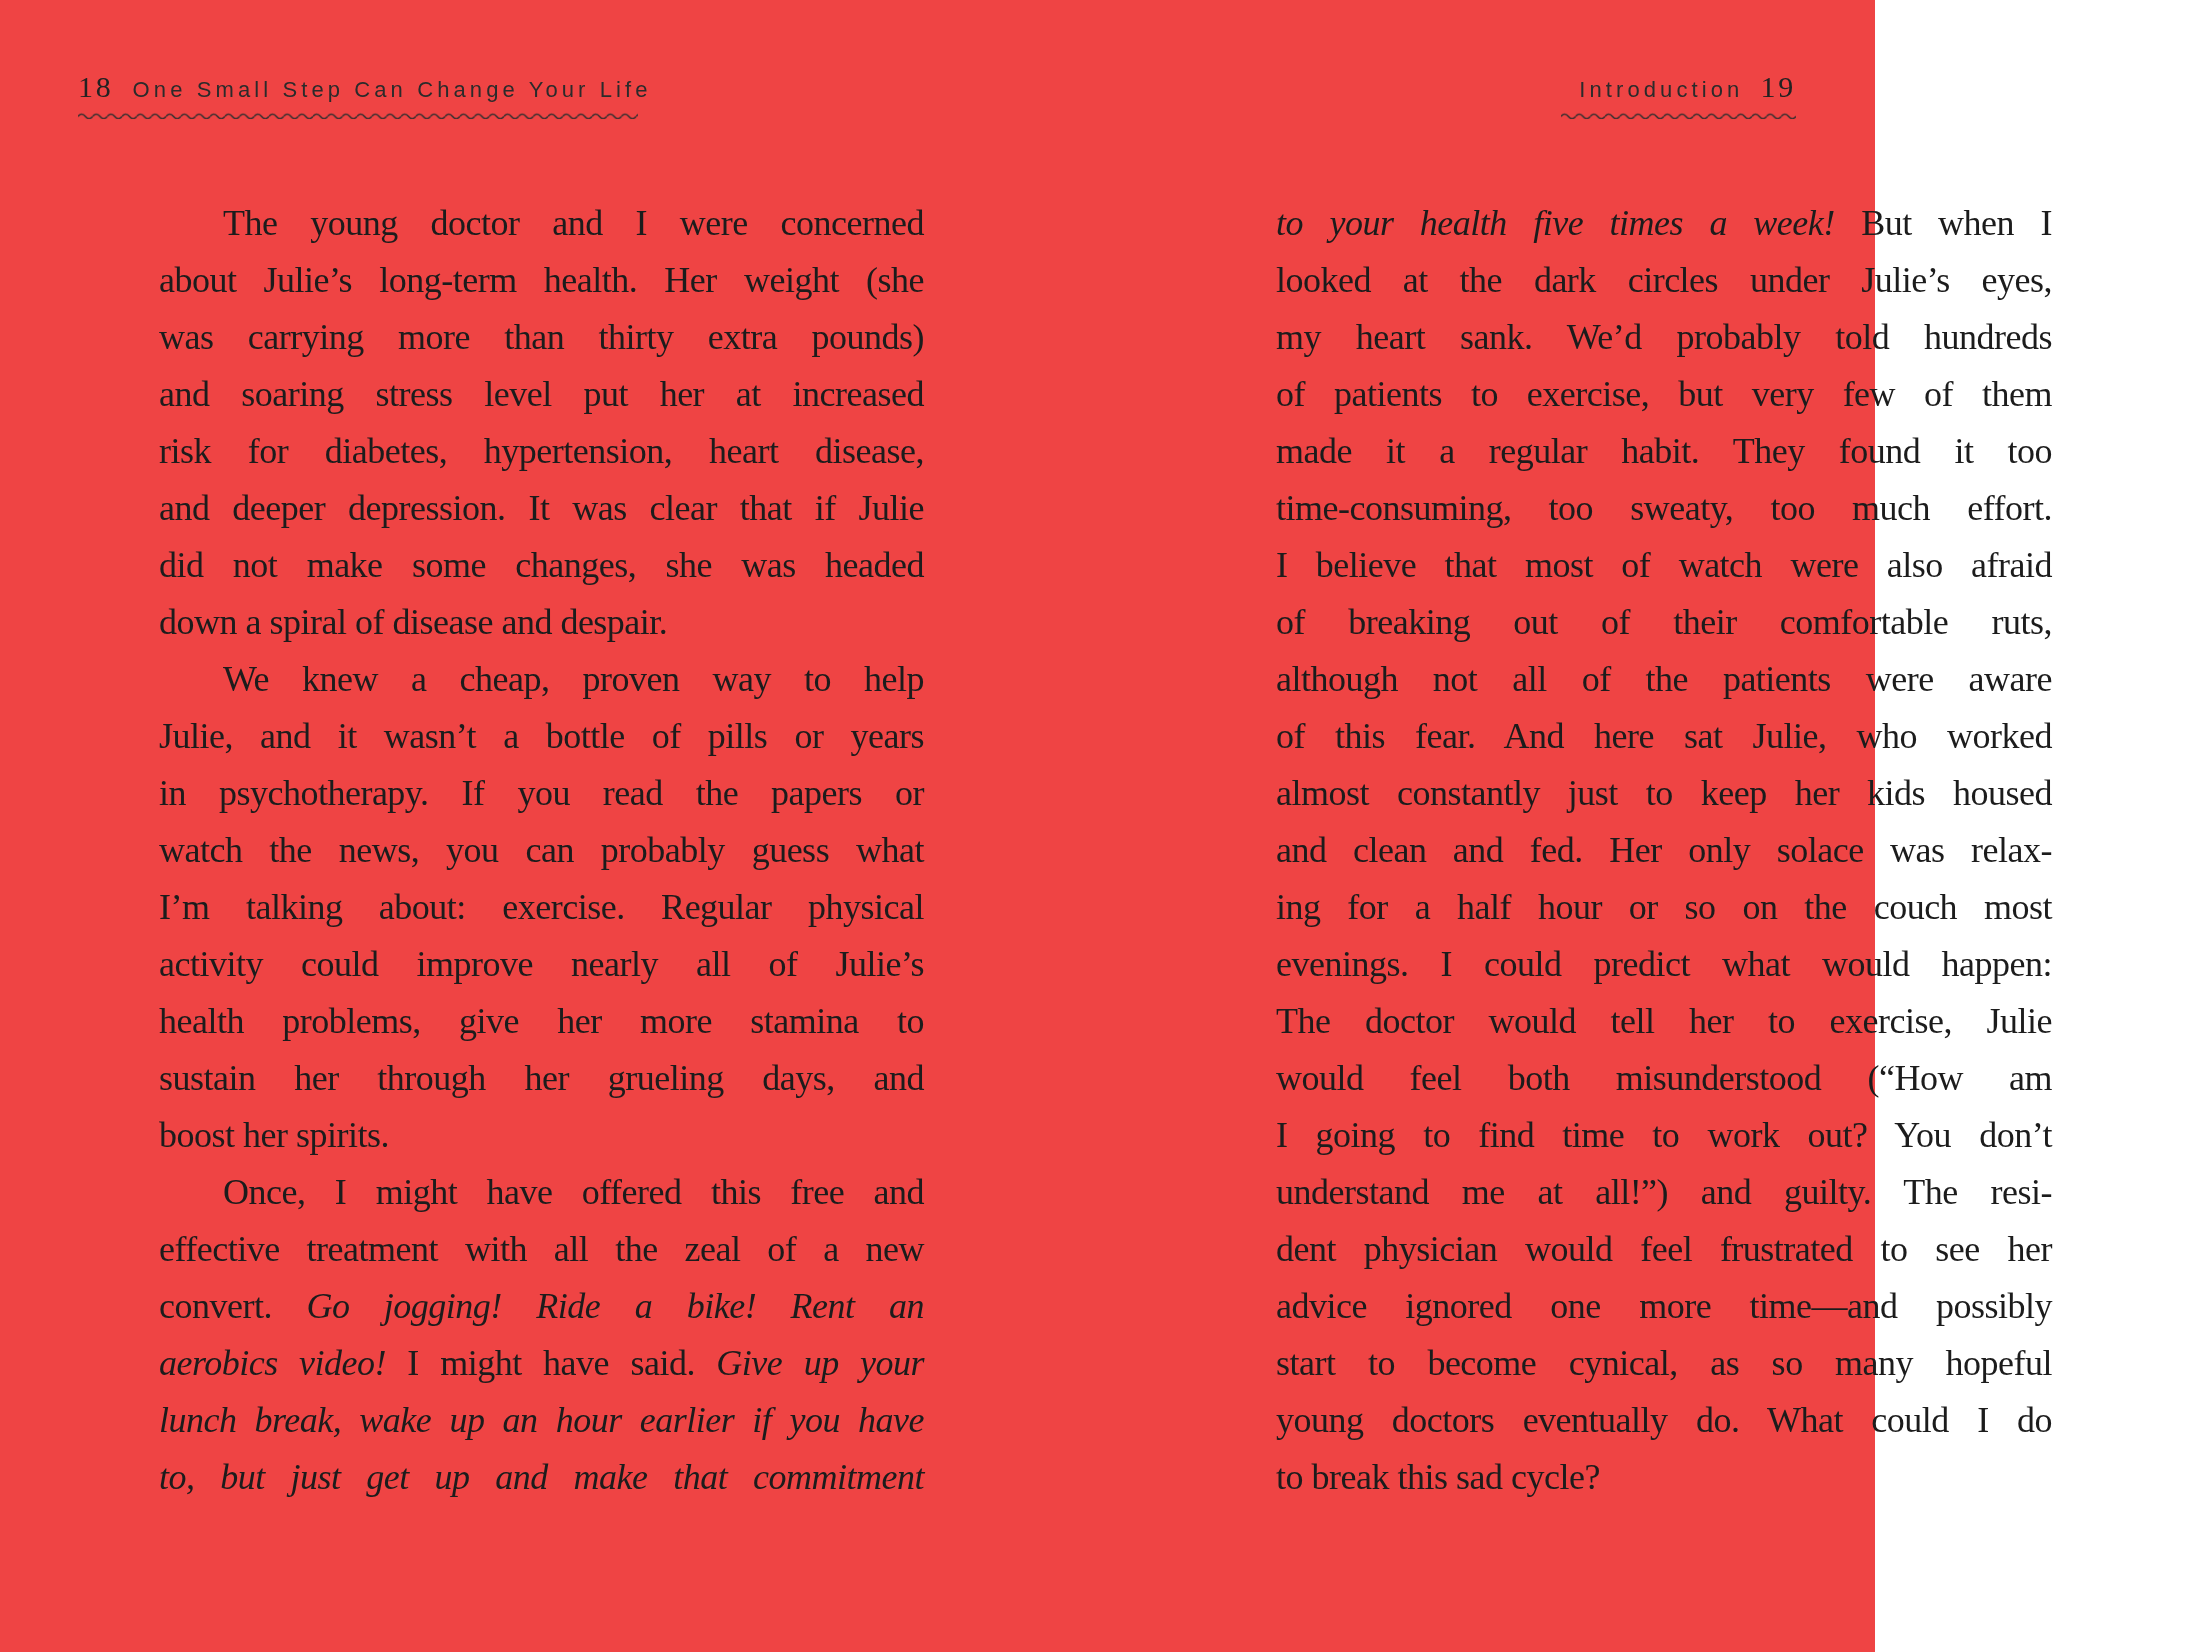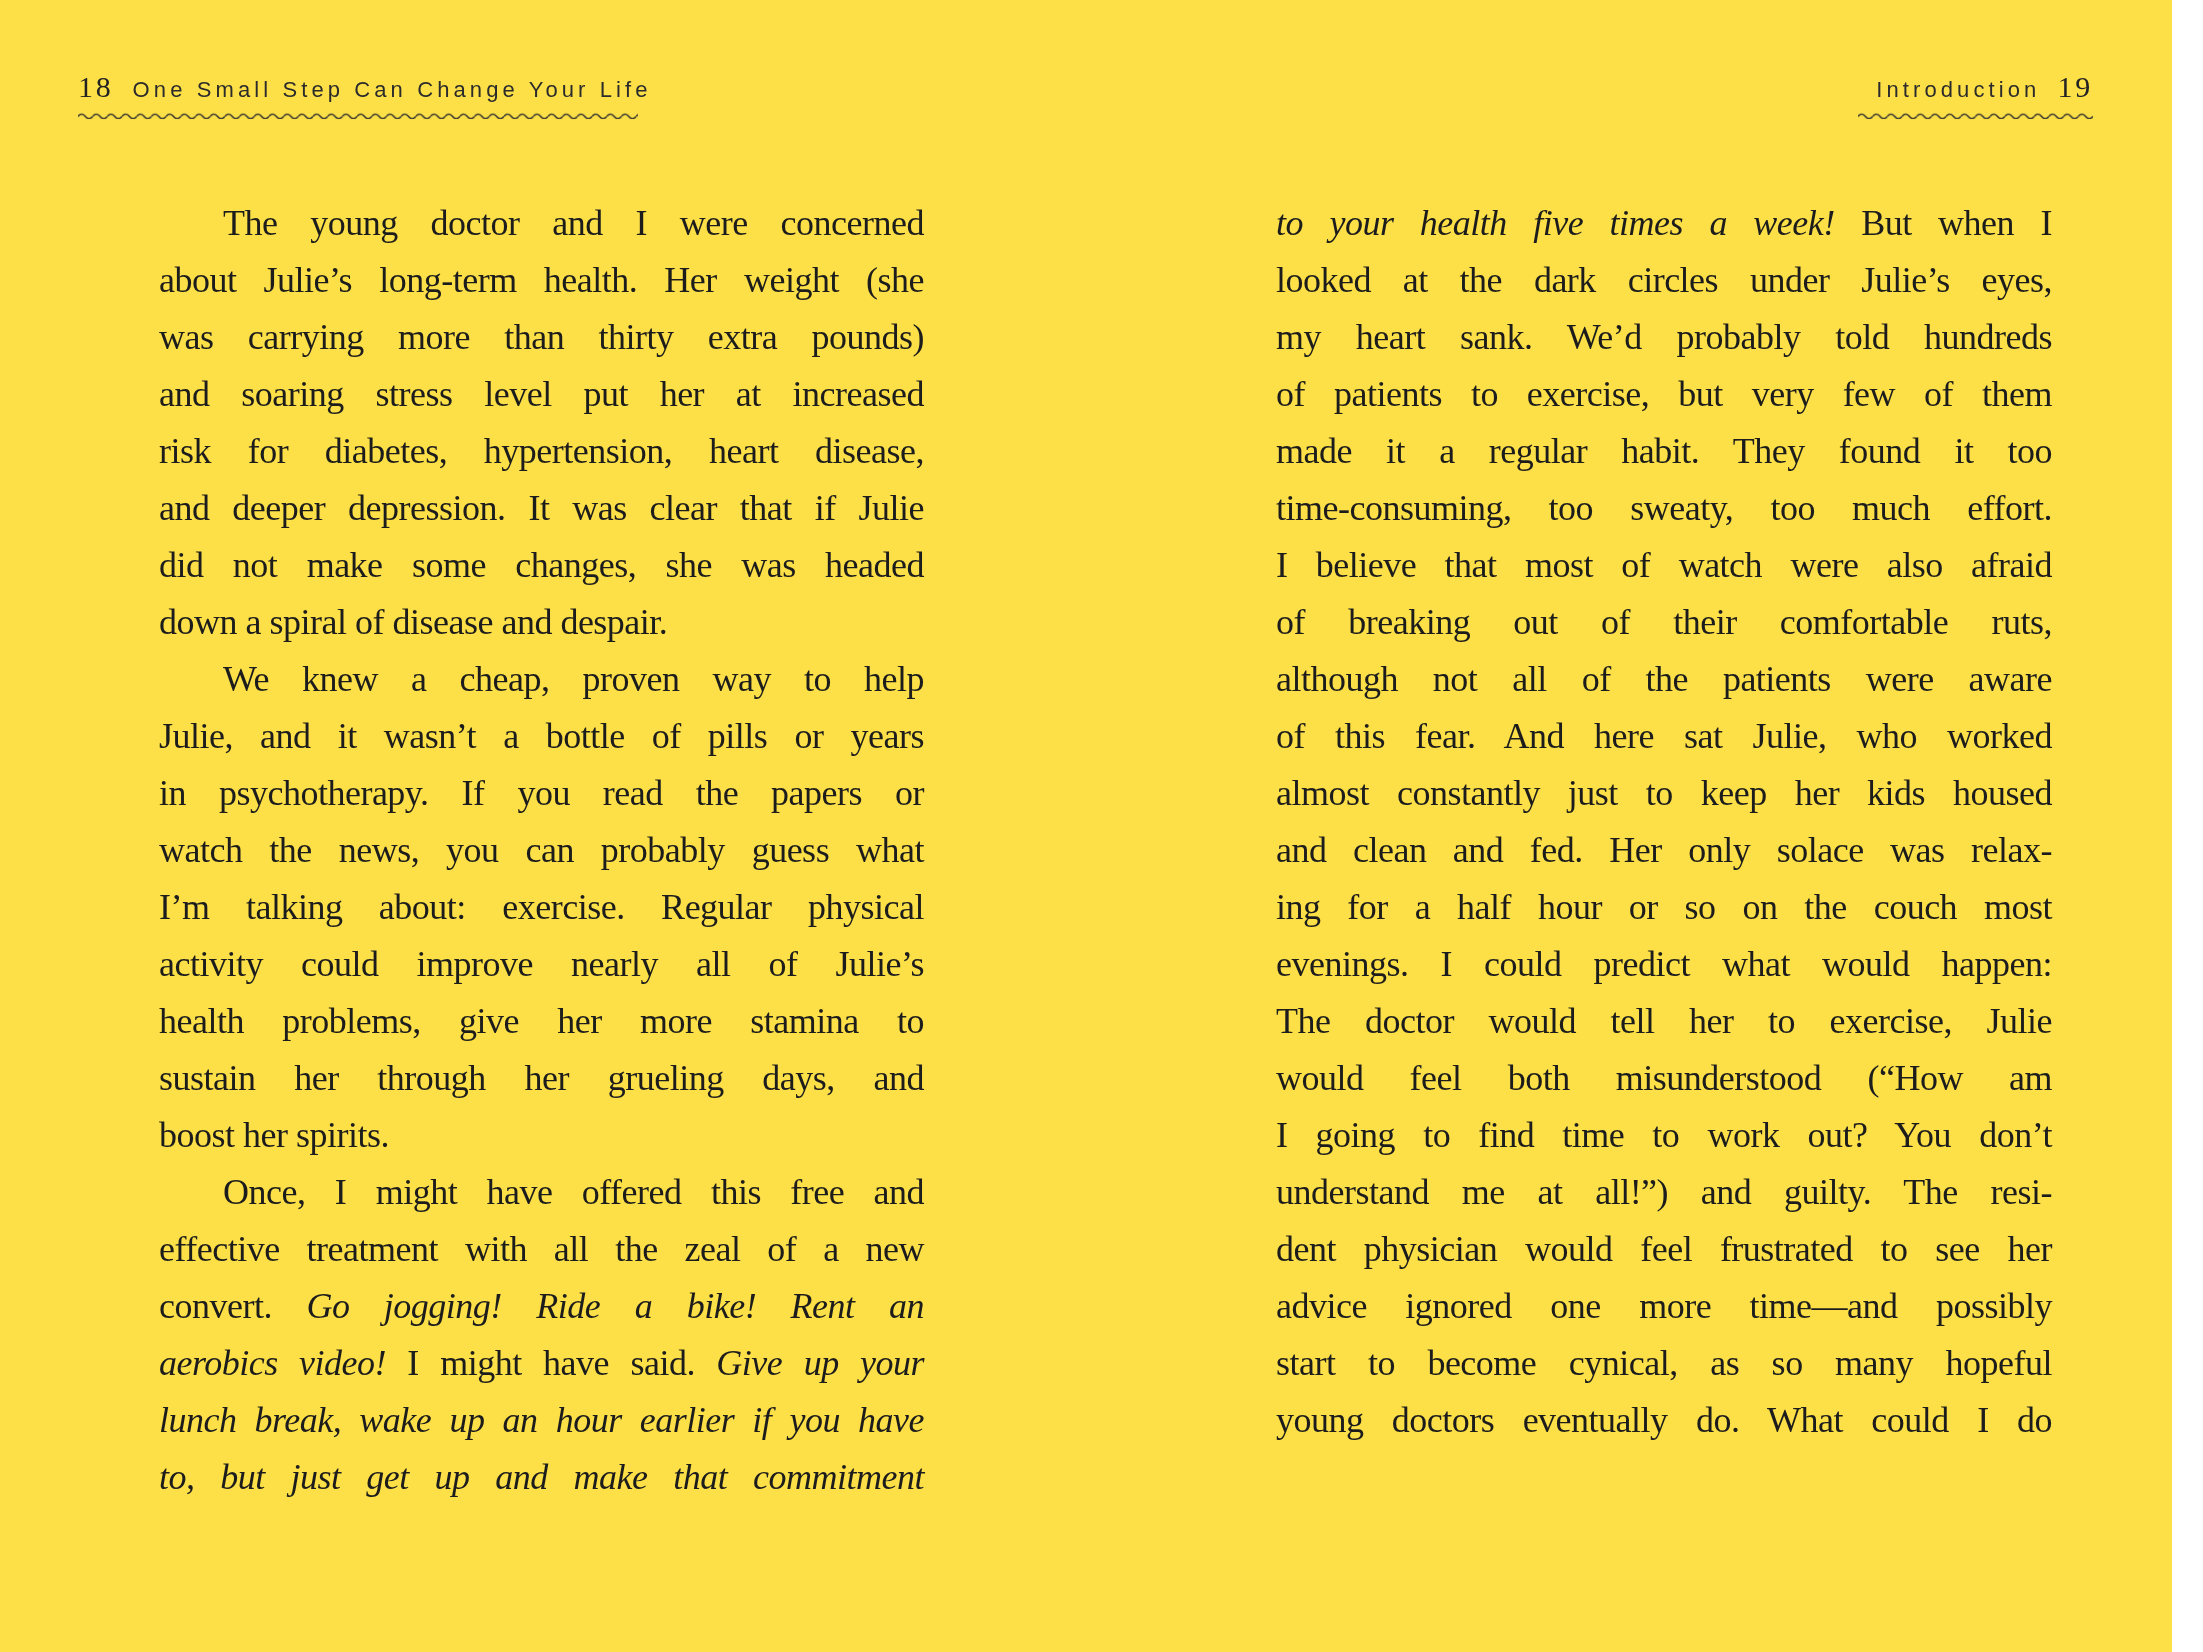--- a/index.html
+++ b/index.html
@@ -1,17 +1,17 @@
 <!DOCTYPE html>
 <html style="font-size:14.7px"><head>
 <meta charset="utf-8">
 <style>
   html,body{margin:0;padding:0;background:#ffffff;overflow:hidden;}
   .spread{
-    position:relative;width:2172px;height:1653px;background:#fde047;
+    position:relative;width:1875px;height:1653px;background:#ef4444;
     font-family:"Liberation Serif",serif;color:#1b1b1b;
   }
   
   .pagehead{position:absolute;top:70px;color:#2a2a2a;}
   .ph-left{left:78px;width:560px;}
   .ph-right{right:79px;width:235px;}
   .hrow{display:flex;align-items:baseline;white-space:nowrap;}
   .ph-right .hrow{justify-content:flex-end;}
   .pagehead .num{
     font-family:"Liberation Serif",serif;font-size:30px;letter-spacing:2.8px;
@@ -112,16 +112,17 @@
       <div class="bline"><span>ing for a half hour or so on the couch most</span></div>
       <div class="bline"><span>evenings. I could predict what would happen:</span></div>
       <div class="bline"><span>The doctor would tell her to exercise, Julie</span></div>
       <div class="bline"><span>would feel both misunderstood (“How am</span></div>
       <div class="bline"><span>I going to find time to work out? You don’t</span></div>
       <div class="bline"><span>understand me at all!”) and guilty. The resi-</span></div>
       <div class="bline"><span>dent physician would feel frustrated to see her</span></div>
       <div class="bline"><span>advice ignored one more time—and possibly</span></div>
       <div class="bline"><span>start to become cynical, as so many hopeful</span></div>
       <div class="bline"><span>young doctors eventually do. What could I do</span></div>
+      <div class="bline end"><span>to break this sad cycle?</span></div>
     </main>
 
 </div>
 
 
 </body></html>

